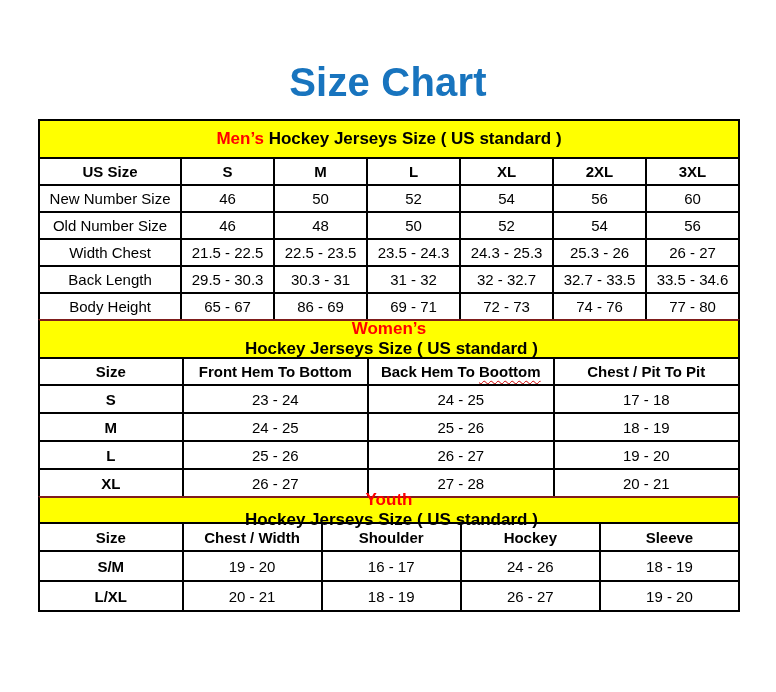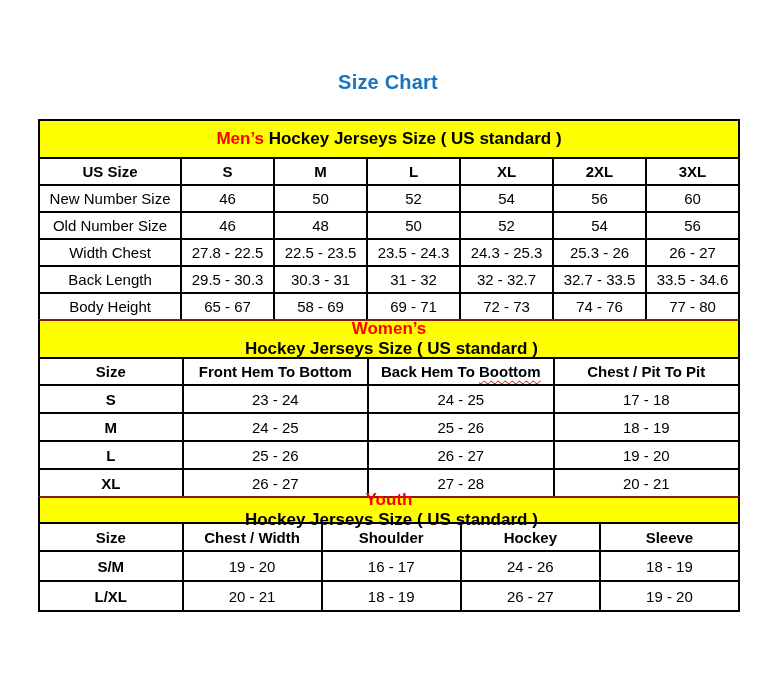--- a/index.html
+++ b/index.html
@@ -14,21 +14,21 @@
   .canvas {
     position: relative;
     width: 776px;
     height: 692px;
     background: #ffffff;
   }
   h1.page-title {
     margin: 0;
     padding-top: 64px;
     text-align: center;
-    font-size: 20px;
+    font-size: 40px;
     line-height: 36px;
     font-weight: 700;
     color: #1874BE;
     letter-spacing: 0.2px;
   }
   .chart {
     width: 702px;
     margin: 19px 0 0 38px;
   }
   section { display: block; }
@@ -129,40 +129,40 @@
               <td class="label">Old Number Size</td>
               <td>46</td>
               <td>48</td>
               <td>50</td>
               <td>52</td>
               <td>54</td>
               <td>56</td>
             </tr>
             <tr>
               <td class="label">Width Chest</td>
-              <td>27.8 - 22.5</td>
+              <td>21.5 - 22.5</td>
               <td>22.5 - 23.5</td>
               <td>23.5 - 24.3</td>
               <td>24.3 - 25.3</td>
               <td>25.3 - 26</td>
               <td>26 - 27</td>
             </tr>
             <tr>
               <td class="label">Back Length</td>
               <td>29.5 - 30.3</td>
               <td>30.3 - 31</td>
               <td>31 - 32</td>
               <td>32 - 32.7</td>
               <td>32.7 - 33.5</td>
               <td>33.5 - 34.6</td>
             </tr>
             <tr>
               <td class="label">Body Height</td>
               <td>65 - 67</td>
-              <td>58 - 69</td>
+              <td>86 - 69</td>
               <td>69 - 71</td>
               <td>72 - 73</td>
               <td>74 - 76</td>
               <td>77 - 80</td>
             </tr>
           </tbody>
       </table>
     </section>
 
     <section>

